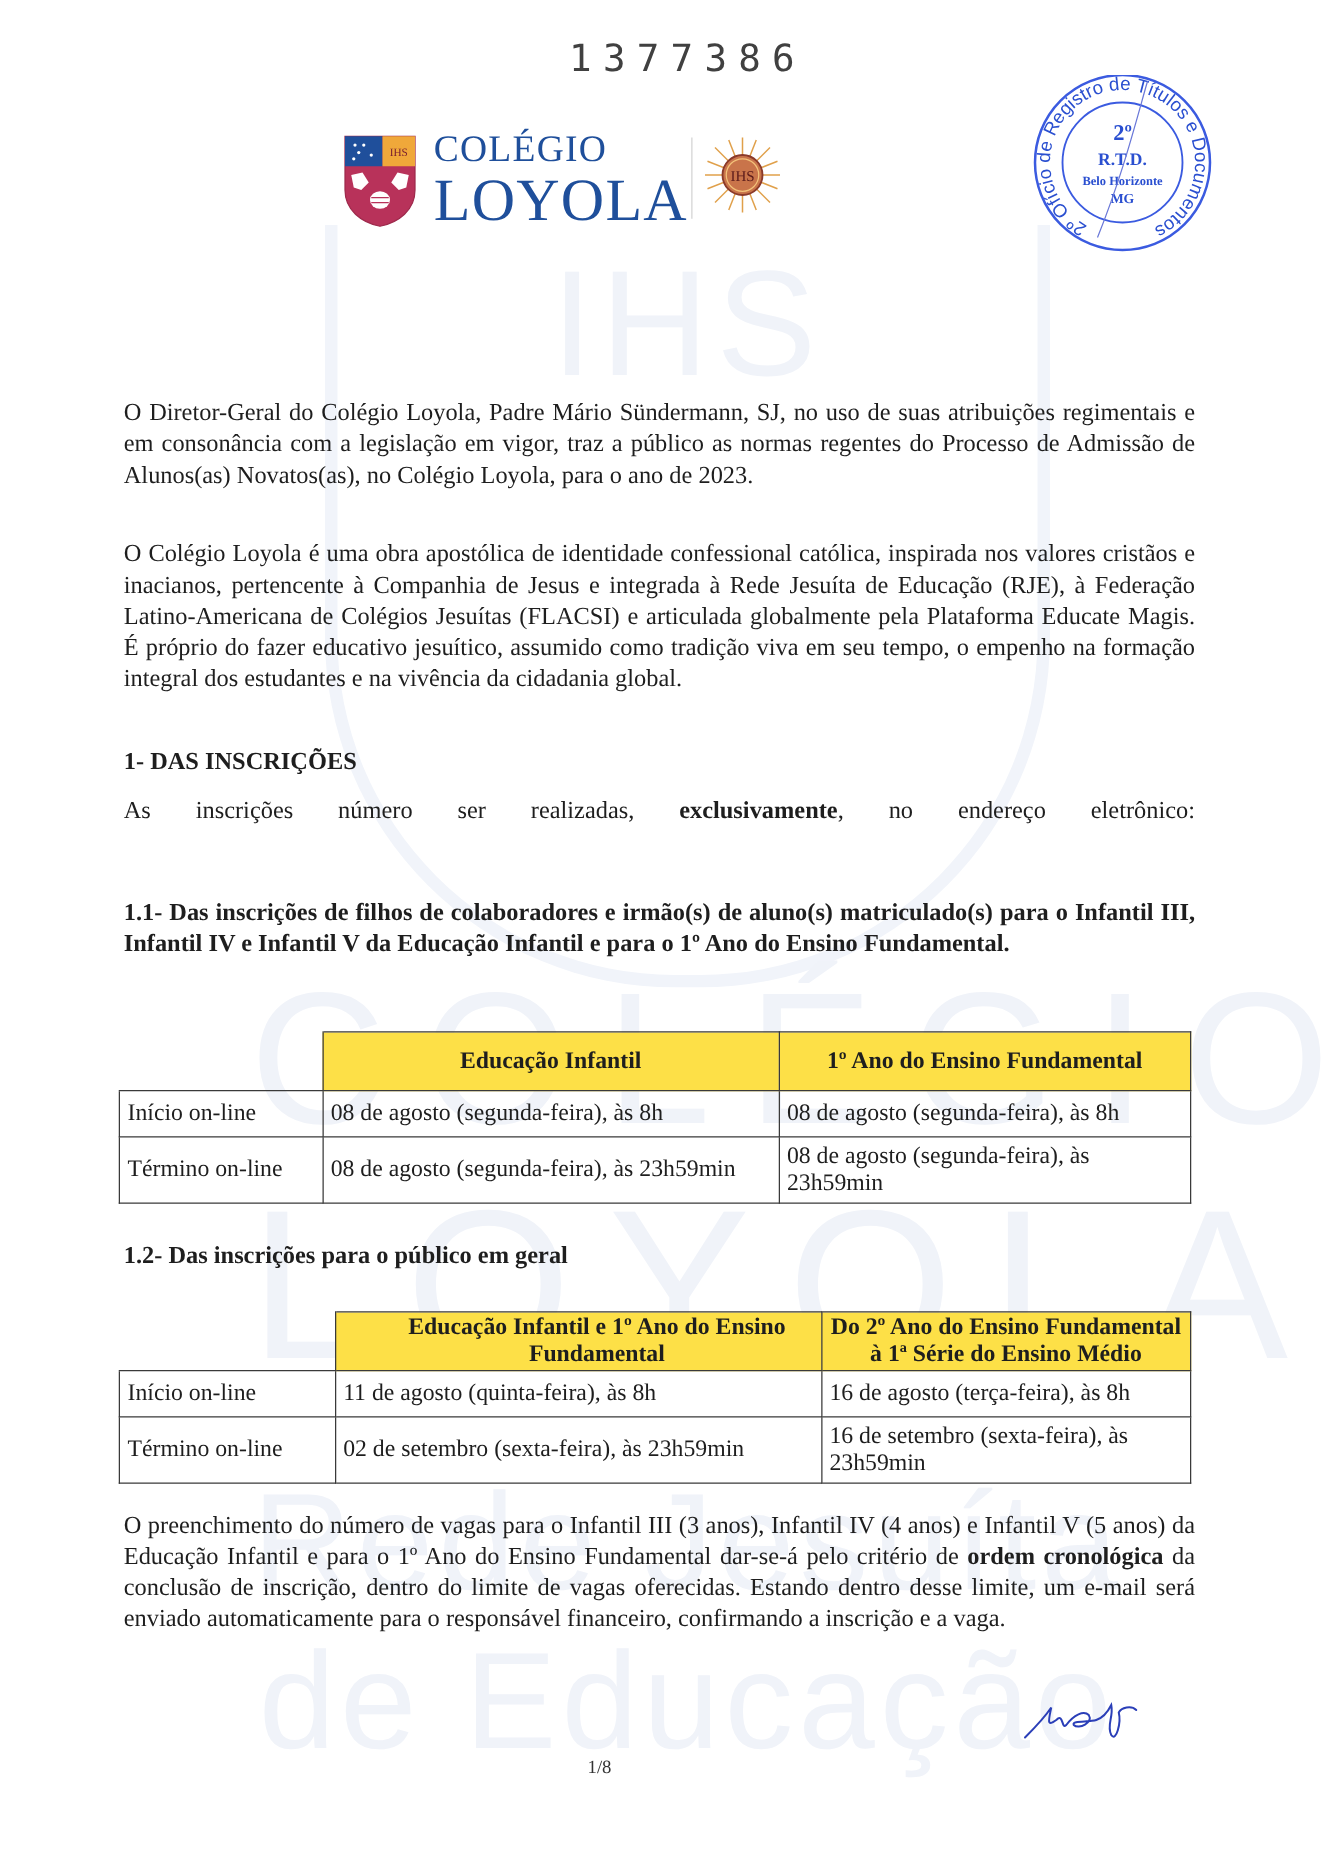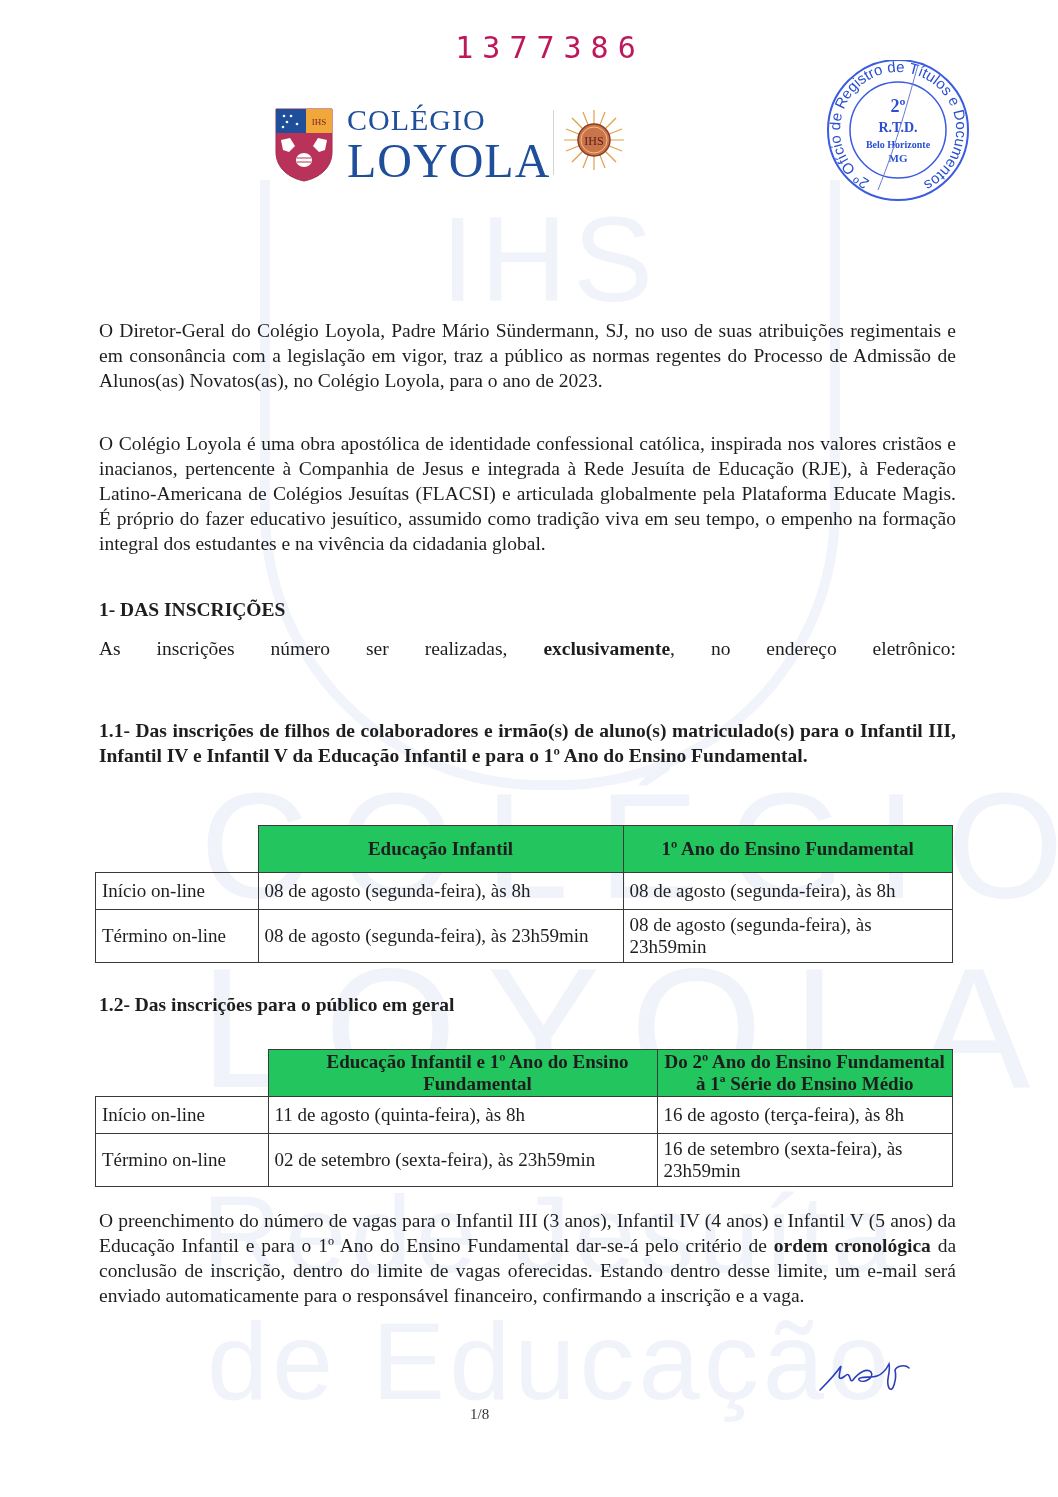--- a/index.html
+++ b/index.html
@@ -14,21 +14,21 @@
                border: 10px solid #f1f4fa; border-top: none; border-radius: 0 0 280px 280px; }
   .wm-text { position: absolute; left: 0; width: 700px; text-align: center; color: #f0f3f9;
              font-family: "Liberation Sans", sans-serif; letter-spacing: 30px; }
   .wm-ihs { top: 20px; font-size: 120px; letter-spacing: 6px; }
   .wm-colegio { top: 590px; font-size: 150px; }
   .wm-loyola { top: 760px; font-size: 170px; }
   .wm-rede { top: 1000px; font-size: 110px; letter-spacing: 4px; }
 
   .doc-number { position: absolute; left: 440px; top: 30px; width: 220px; text-align: center;
                 font-family: "DejaVu Sans Mono", monospace; font-size: 30px; letter-spacing: 9px;
-                color: #be185d; }
+                color: #404040; }
 
   .logos { position: absolute; left: 275px; top: 105px; height: 80px; width: 530px; }
   .shield { position: absolute; left: 0; top: 3px; width: 58px; height: 74px; }
   .colegio-text { position: absolute; left: 72px; top: 0; color: #1f4f9b; line-height: 1; }
   .colegio-top { font-size: 30px; letter-spacing: 1px; display: block; }
   .colegio-bottom { font-size: 48px; display: block; margin-top: 2px; letter-spacing: 1px; }
   .logo-divider { position: absolute; left: 278px; top: 5px; width: 1px; height: 65px; background: #d3d3d3; }
   .sun { position: absolute; left: 288px; top: 4px; width: 62px; height: 62px; }
   .rede-text { position: absolute; left: 352px; top: 9px; color: #6f2430;
                font-family: "Liberation Sans", sans-serif; font-size: 25px; line-height: 1.0; }
@@ -47,21 +47,21 @@
   .p3 { top: 636px; }
   .p3 .line1 { display: block; text-align: justify; text-align-last: justify; }
   .link { color: #1a55b8; text-decoration: underline; font-weight: bold; }
   .sub-h { position: absolute; left: 99px; width: 857px; font-size: 19.5px; font-weight: bold;
            line-height: 25px; text-align: justify; text-align-last: left; }
   .sub-h1 { top: 718px; }
   .sub-h2 { top: 992px; }
 
   table.sched { position: absolute; border-collapse: collapse; font-size: 19px; }
   table.sched th, table.sched td { border: 1px solid #3a3a3a; }
-  table.sched th { background: #22c55e; font-weight: bold; text-align: center; }
+  table.sched th { background: #fde047; font-weight: bold; text-align: center; }
   table.sched th.blank { background: transparent; border-top: none; border-left: none; }
   table.sched td { padding: 4px 6px; line-height: 22px; vertical-align: middle; }
   .t1 { left: 95px; top: 825px; width: 858px; }
   .t1 th { height: 44px; }
   .t1 .c0 { width: 160px; }
   .t1 .c1 { width: 362px; }
   .t2 { left: 95px; top: 1049px; width: 858px; }
   .t2 th { height: 46px; line-height: 22px; padding: 0 6px; }
   .t2 .c0 { width: 160px; }
   .t2 .c1 { width: 346px; padding-left: 36px; }

